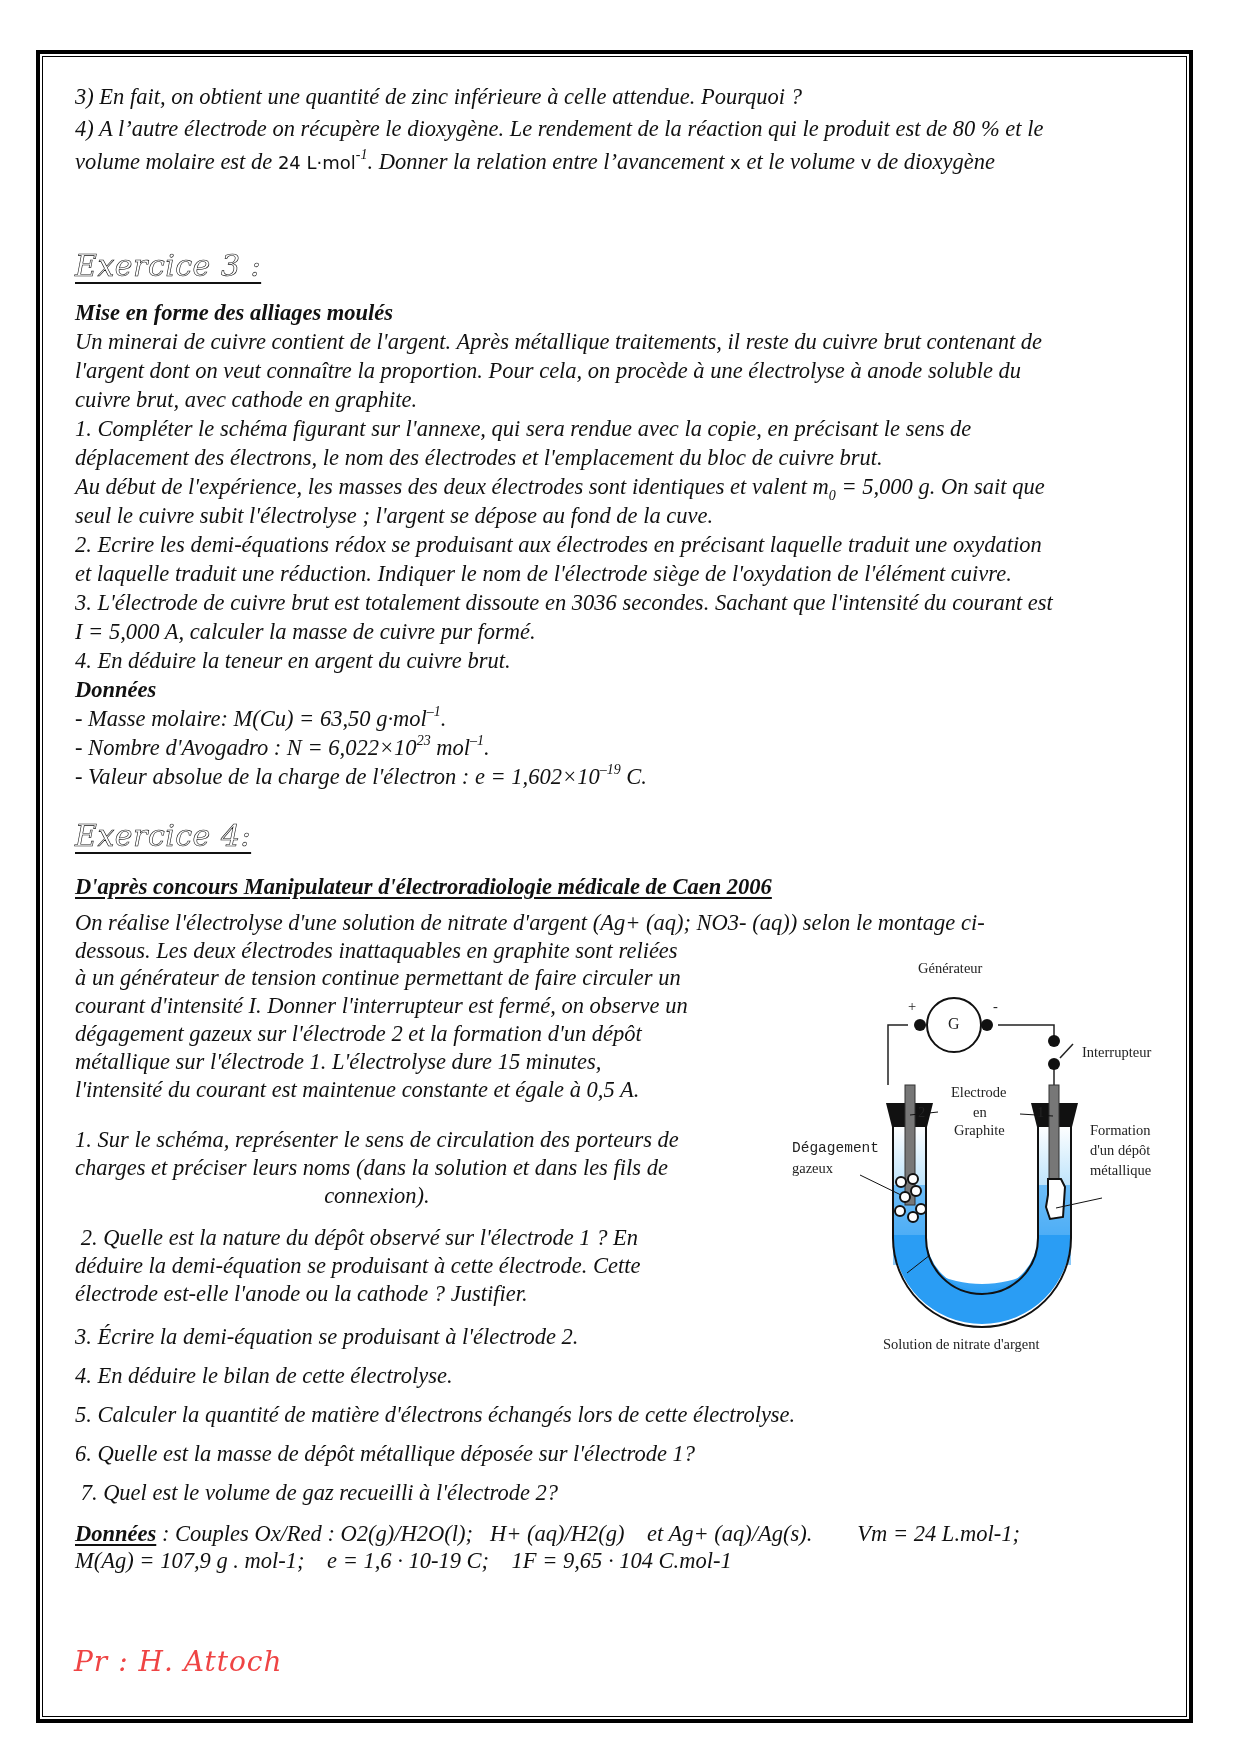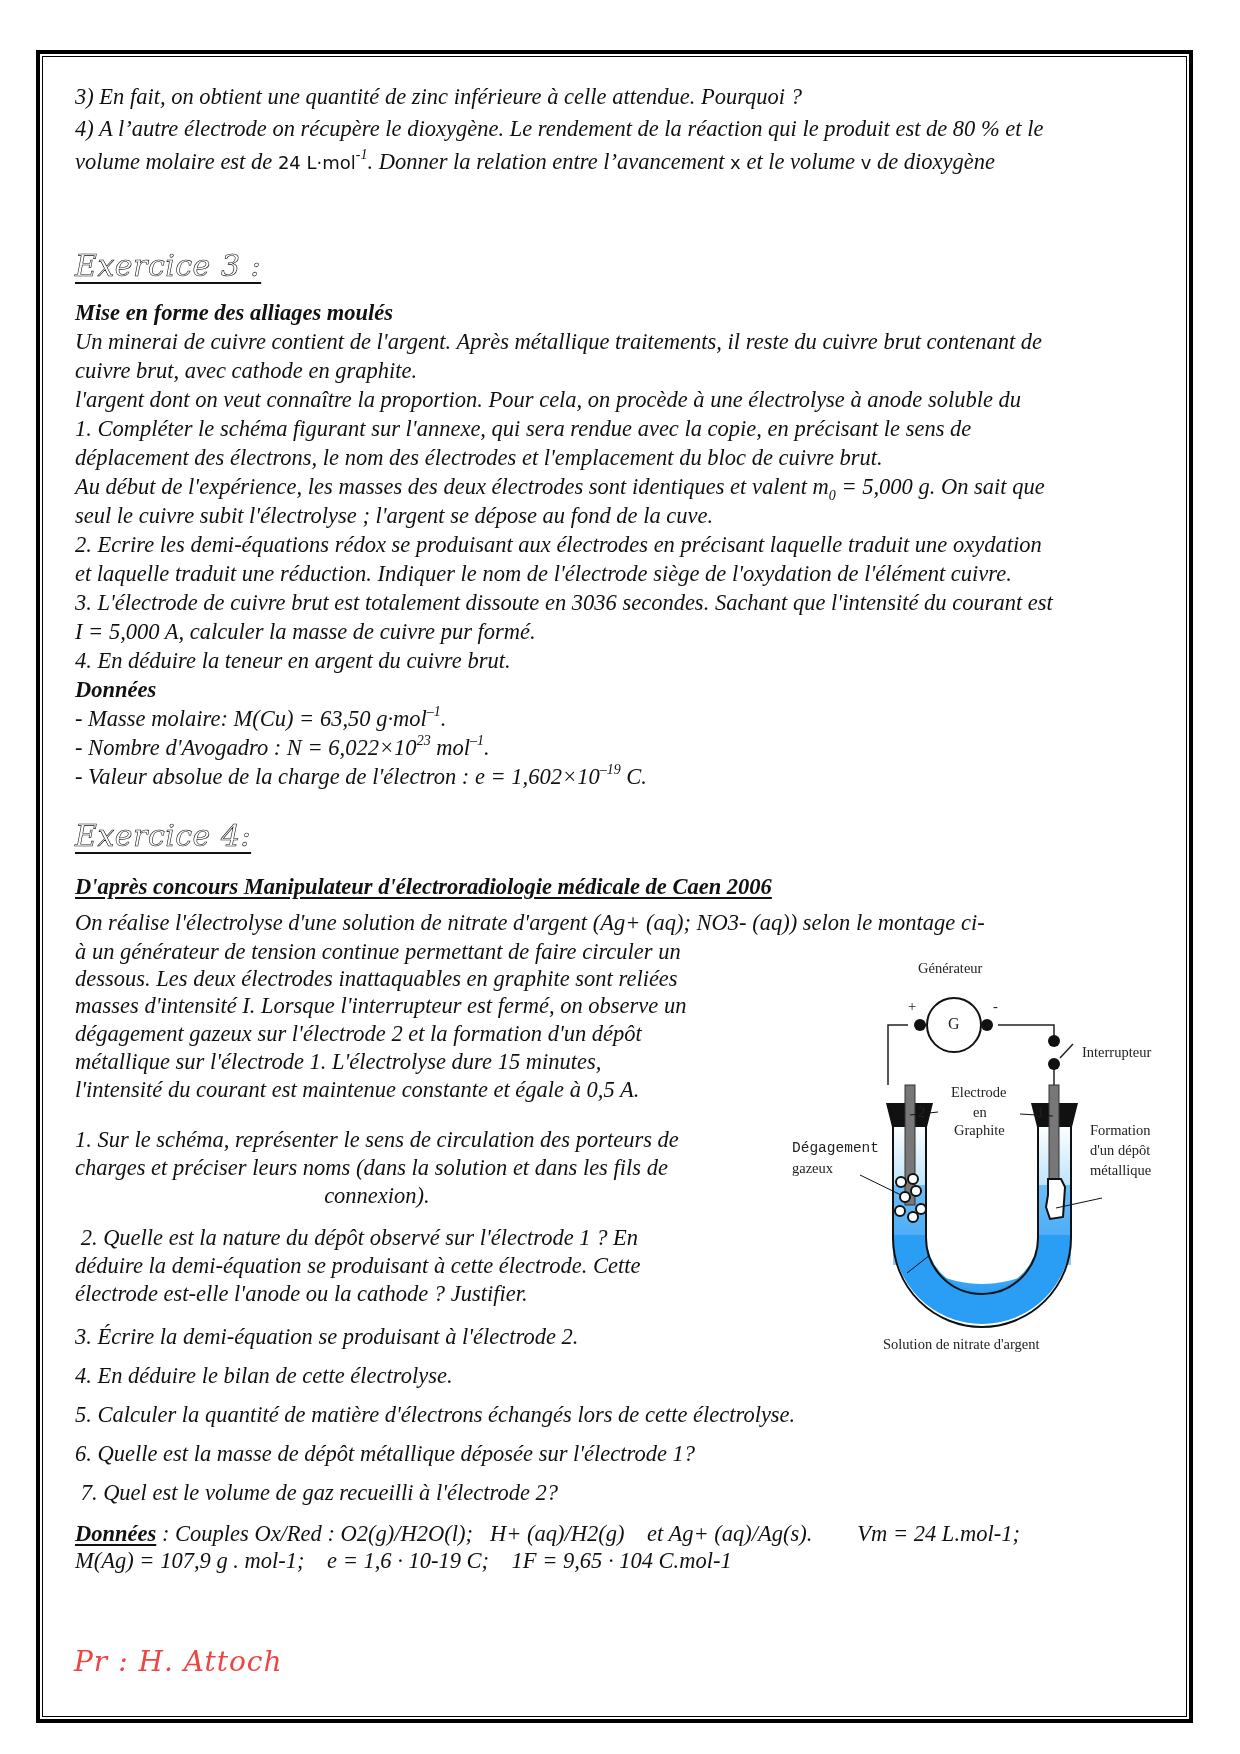--- a/index.html
+++ b/index.html
@@ -39,22 +39,22 @@
   <p class="p" style="line-height:30px; margin-top:3px;">
     <span>volume molaire est de </span><span class="mono-s">24 L·mol</span><sup>-1</sup><span>. Donner la relation entre l’avancement </span><span class="mono-s">x</span><span> et le volume </span><span class="mono-s">v</span><span> de dioxygène</span>
   </p>
 </div>
 
 <div class="ex-title" style="left:75px; top:248px;">Exercice 3 :</div>
 
 <div class="abs" style="left:75px; top:298px;">
   <p class="p bold">Mise en forme des alliages moulés</p>
   <p class="p">Un minerai de cuivre contient de l'argent. Après métallique traitements, il reste du cuivre brut contenant de</p>
+  <p class="p">l'argent dont on veut connaître la proportion. Pour cela, on procède à une électrolyse à anode soluble du</p>
   <p class="p">cuivre brut, avec cathode en graphite.</p>
-  <p class="p">l'argent dont on veut connaître la proportion. Pour cela, on procède à une électrolyse à anode soluble du</p>
   <p class="p">1. Compléter le schéma figurant sur l'annexe, qui sera rendue avec la copie, en précisant le sens de</p>
   <p class="p">déplacement des électrons, le nom des électrodes et l'emplacement du bloc de cuivre brut.</p>
   <p class="p"><span>Au début de l'expérience, les masses des deux électrodes sont identiques et valent m</span><sub>0</sub><span> = 5,000 g. On sait que</span></p>
   <p class="p">seul le cuivre subit l'électrolyse ; l'argent se dépose au fond de la cuve.</p>
   <p class="p">2. Ecrire les demi-équations rédox se produisant aux électrodes en précisant laquelle traduit une oxydation</p>
   <p class="p">et laquelle traduit une réduction. Indiquer le nom de l'électrode siège de l'oxydation de l'élément cuivre.</p>
   <p class="p">3. L'électrode de cuivre brut est totalement dissoute en 3036 secondes. Sachant que l'intensité du courant est</p>
   <p class="p">I = 5,000 A, calculer la masse de cuivre pur formé.</p>
   <p class="p">4. En déduire la teneur en argent du cuivre brut.</p>
   <p class="p bold">Données</p>
@@ -64,23 +64,23 @@
 </div>
 
 <div class="ex-title" style="left:75px; top:818px;">Exercice 4:</div>
 
 <div class="abs" style="left:75px; top:872px;">
   <p class="p bold uline">D'après concours Manipulateur d'électroradiologie médicale de Caen 2006</p>
 </div>
 
 <div class="abs" style="left:75px; top:908px;">
   <p class="p wide" style="line-height:30px;">On réalise l'électrolyse d'une solution de nitrate d'argent (Ag+ (aq); NO3- (aq)) selon le montage ci-</p>
+  <p class="p wide" style="line-height:26px;">dessous. Les deux électrodes inattaquables en graphite sont reliées</p>
   <p class="p wide" style="line-height:28px;">à un générateur de tension continue permettant de faire circuler un</p>
-  <p class="p wide" style="line-height:26px;">dessous. Les deux électrodes inattaquables en graphite sont reliées</p>
-  <p class="p wide" style="line-height:28px;">masses d'intensité I. Lorsque l'interrupteur est fermé, on observe un</p>
+  <p class="p wide" style="line-height:28px;">courant d'intensité I. Donner l'interrupteur est fermé, on observe un</p>
   <p class="p wide" style="line-height:28px;">dégagement gazeux sur l'électrode 2 et la formation d'un dépôt</p>
   <p class="p wide" style="line-height:28px;">métallique sur l'électrode 1. L'électrolyse dure 15 minutes,</p>
   <p class="p wide" style="line-height:28px;">l'intensité du courant est maintenue constante et égale à 0,5 A.</p>
 </div>
 
 <div class="abs" style="left:75px; top:1126px;">
   <p class="p" style="line-height:28px;">1. Sur le schéma, représenter le sens de circulation des porteurs de</p>
   <p class="p" style="line-height:28px;">charges et préciser leurs noms (dans la solution et dans les fils de</p>
   <p class="p" style="line-height:28px;text-align:center;">connexion).</p>
 </div>

